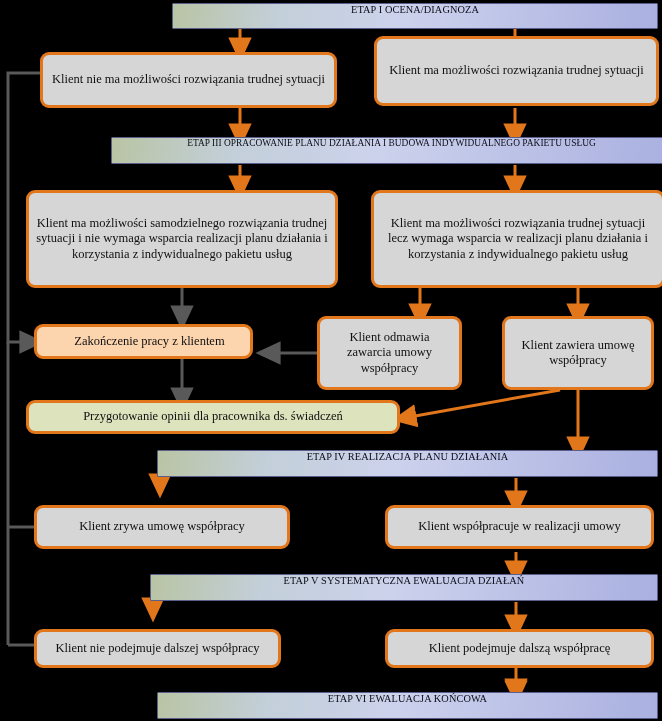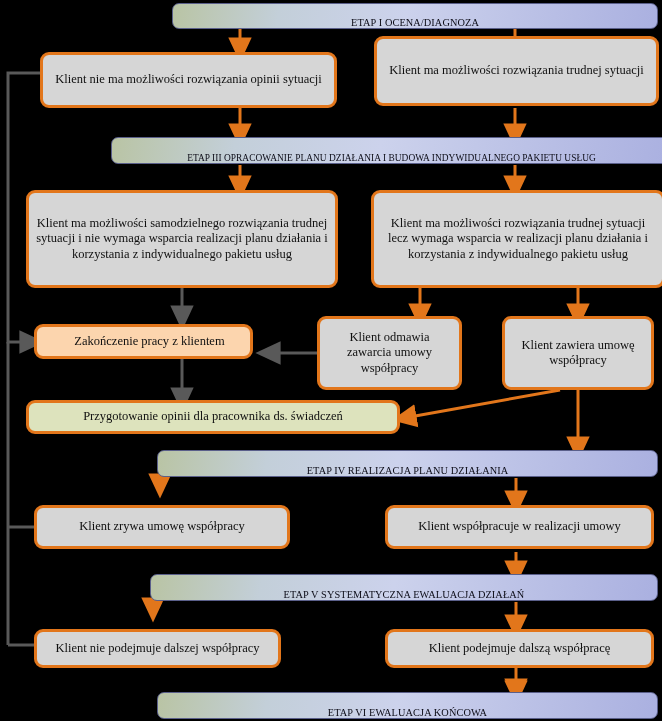--- a/index.html
+++ b/index.html
@@ -10,22 +10,22 @@
   svg.wires{position:absolute;left:0;top:0;width:662px;height:721px;}
 
   .node{position:absolute;box-sizing:border-box;display:flex;align-items:center;
         justify-content:center;text-align:center;border-radius:9px;
         border:3px solid #E2761B;color:#101010;line-height:1.22;z-index:5;}
   .node.gray{background:#d6d6d6;}
   .node.peach{background:#fcd5ae;padding-left:12px;}
   .node.olive{background:#dde3bd;}
   .node span{display:block;padding:0 7px;}
 
-  .banner{position:absolute;box-sizing:border-box;display:flex;align-items:flex-end;
-          justify-content:center;text-align:center;border-radius:7px;
+  .banner{position:absolute;box-sizing:border-box;display:flex;align-items:flex-start;
+          justify-content:center;text-align:center;border-radius:1px;
           border:1px solid #5a5f8a;color:#0c0c17;z-index:5;
           background:linear-gradient(100deg,#b9c4a4 0%,#c3cfd9 22%,#ccd2ec 48%,#aab0e0 100%);}
 
   .t12{font-size:12.5px;}
   .t10{font-size:10.3px;letter-spacing:.1px;}
   .t9{font-size:9.4px;letter-spacing:.05px;}
 </style>
 </head>
 <body>
 
@@ -104,21 +104,21 @@
 
   <div class="banner t10" style="left:150px;top:574px;width:508px;height:27px;">
     <span>ETAP V SYSTEMATYCZNA EWALUACJA DZIAŁAŃ</span>
   </div>
 
   <div class="banner t10" style="left:157px;top:692px;width:501px;height:27px;">
     <span>ETAP VI  EWALUACJA KOŃCOWA</span>
   </div>
 
   <div class="node gray t12" style="left:40px;top:52px;width:297px;height:56px;">
-    <span>Klient nie ma możliwości rozwiązania opinii sytuacji</span>
+    <span>Klient nie ma możliwości rozwiązania trudnej sytuacji</span>
   </div>
 
   <div class="node gray t12" style="left:374px;top:36px;width:285px;height:70px;">
     <span>Klient ma  możliwości rozwiązania trudnej sytuacji</span>
   </div>
 
   <div class="node gray t12" style="left:26px;top:190px;width:312px;height:98px;">
     <span>Klient ma możliwości samodzielnego rozwiązania trudnej sytuacji i nie wymaga wsparcia realizacji planu działania i korzystania z indywidualnego pakietu usług</span>
   </div>
 

